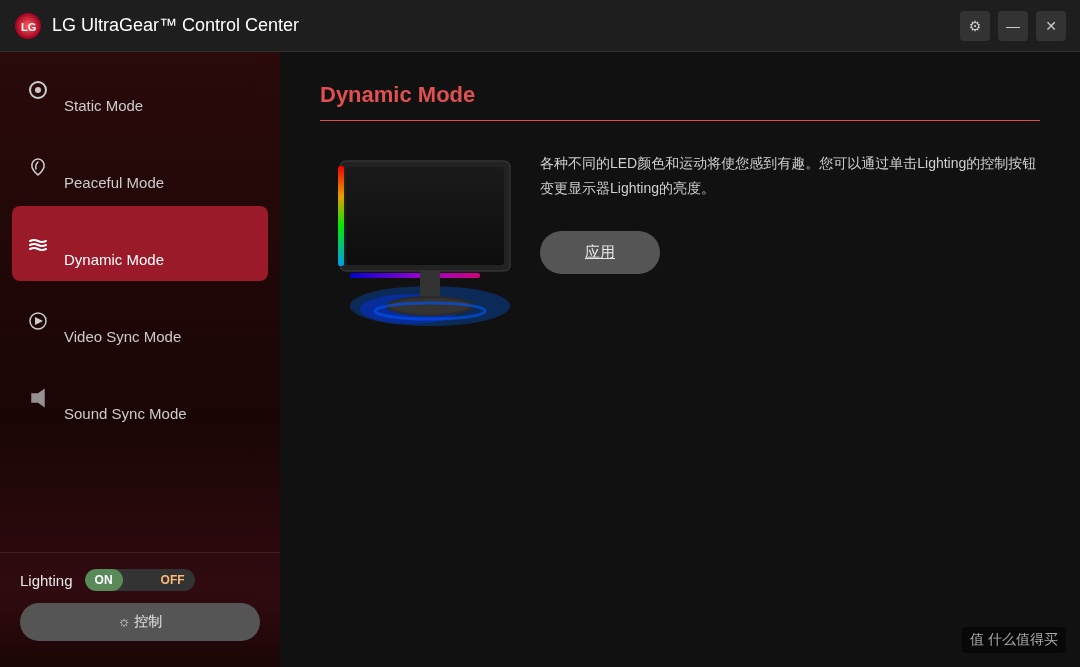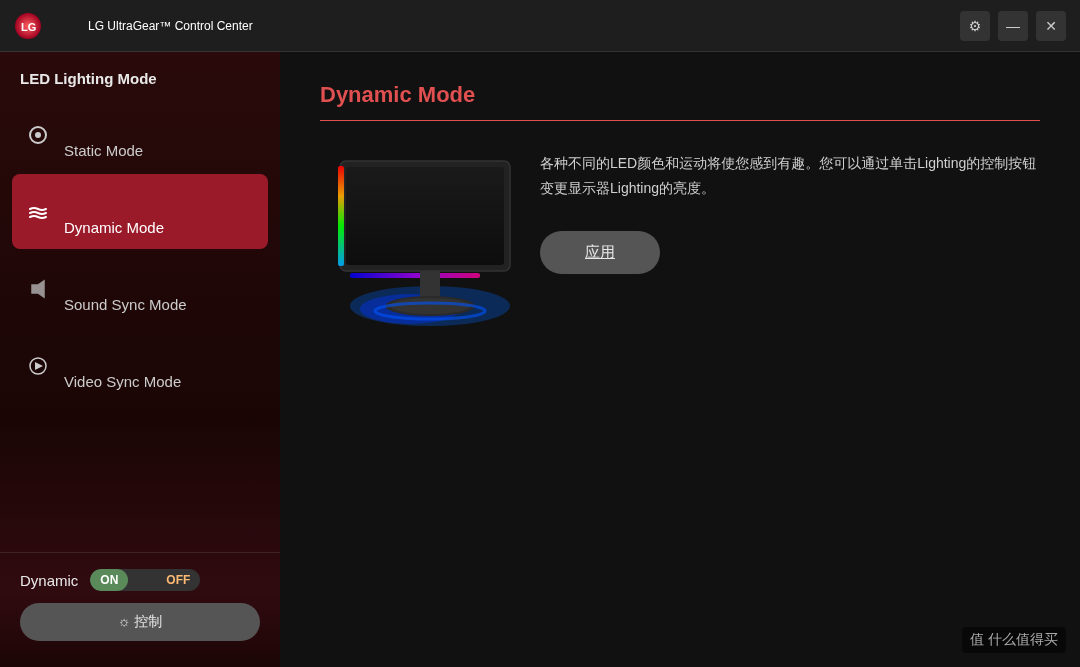--- a/index.html
+++ b/index.html
@@ -24,23 +24,22 @@
       flex-shrink: 0;
     }
     .title-bar-logo {
       width: 28px;
       height: 28px;
       margin-right: 10px;
       flex-shrink: 0;
     }
     .title-bar-text {
       color: #fff;
-      font-size: 12px;
+      font-size: 18px;
       flex: 1;
-      margin-left: 36px;
     }
     .title-bar-controls {
       display: flex;
       gap: 8px;
     }
     .title-btn {
       width: 30px;
       height: 30px;
       border: none;
       background: #333;
@@ -273,68 +272,76 @@
   <div class="title-bar-controls">
     <button class="title-btn">⚙</button>
     <button class="title-btn">—</button>
     <button class="title-btn close">✕</button>
   </div>
 </div>
 
 <div class="main-layout">
 
   <div class="sidebar">
-    <div class="sidebar-section-label">LED Lighting Mode</div>
     <div class="nav-items">
 
       <div class="nav-item">
         <span class="nav-item-icon">
           <svg width="22" height="22" viewBox="0 0 22 22" fill="none" xmlns="http://www.w3.org/2000/svg">
             <circle cx="11" cy="11" r="8" stroke="#ccc" stroke-width="2" fill="none"></circle>
             <circle cx="11" cy="11" r="3" fill="#ccc"></circle>
           </svg>
         </span>
         <span class="nav-item-label">Static Mode</span>
       </div>
 
+      <div class="nav-item">
+        <span class="nav-item-icon">
+          <svg width="22" height="22" viewBox="0 0 22 22" fill="none" xmlns="http://www.w3.org/2000/svg">
+            <path d="M11 3 C7 3 4 7 5 11 C6 15 10 18 11 19 C12 18 16 15 17 11 C18 7 15 3 11 3Z" stroke="#ccc" stroke-width="1.5" fill="none"></path>
+            <path d="M11 6 C9 8 8 10 9 13" stroke="#ccc" stroke-width="1.5" stroke-linecap="round"></path>
+          </svg>
+        </span>
+        <span class="nav-item-label">Peaceful Mode</span>
+      </div>
 
       <div class="nav-item active">
         <span class="nav-item-icon">
           <svg width="22" height="22" viewBox="0 0 22 22" fill="none" xmlns="http://www.w3.org/2000/svg">
             <path d="M3 8 Q7 6 11 8 Q15 10 19 8" stroke="white" stroke-width="2" stroke-linecap="round" fill="none"></path>
             <path d="M3 12 Q7 10 11 12 Q15 14 19 12" stroke="white" stroke-width="2" stroke-linecap="round" fill="none"></path>
             <path d="M3 16 Q7 14 11 16 Q15 18 19 16" stroke="white" stroke-width="2" stroke-linecap="round" fill="none"></path>
           </svg>
         </span>
         <span class="nav-item-label">Dynamic Mode</span>
       </div>
 
       <div class="nav-item">
         <span class="nav-item-icon">
           <svg width="22" height="22" viewBox="0 0 22 22" fill="none" xmlns="http://www.w3.org/2000/svg">
-            <polygon points="5,7 5,15 11,15 17,19 17,3 11,7" stroke="#ccc" stroke-width="1.5" fill="#ccc" opacity="0.7"></polygon>
-          </svg>
-        </span>
-        <span class="nav-item-label">Sound Sync Mode</span>
-      </div>
-
-      <div class="nav-item">
-        <span class="nav-item-icon">
-          <svg width="22" height="22" viewBox="0 0 22 22" fill="none" xmlns="http://www.w3.org/2000/svg">
             <circle cx="11" cy="11" r="8" stroke="#ccc" stroke-width="1.5" fill="none"></circle>
             <polygon points="8,7 8,15 16,11" fill="#ccc"></polygon>
           </svg>
         </span>
         <span class="nav-item-label">Video Sync Mode</span>
       </div>
+
+      <div class="nav-item">
+        <span class="nav-item-icon">
+          <svg width="22" height="22" viewBox="0 0 22 22" fill="none" xmlns="http://www.w3.org/2000/svg">
+            <polygon points="5,7 5,15 11,15 17,19 17,3 11,7" stroke="#ccc" stroke-width="1.5" fill="#ccc" opacity="0.7"></polygon>
+          </svg>
+        </span>
+        <span class="nav-item-label">Sound Sync Mode</span>
+      </div>
     </div>
 
     <div class="sidebar-bottom">
       <div class="lighting-row">
-        <span class="lighting-label">Dynamic</span>
+        <span class="lighting-label">Lighting</span>
         <div class="toggle-group">
           <button class="toggle-btn on-active">ON</button>
           <button class="toggle-btn">OFF</button>
         </div>
       </div>
       <button class="control-btn">☼ 控制</button>
     </div>
   </div>
 
   <div class="content-area">

